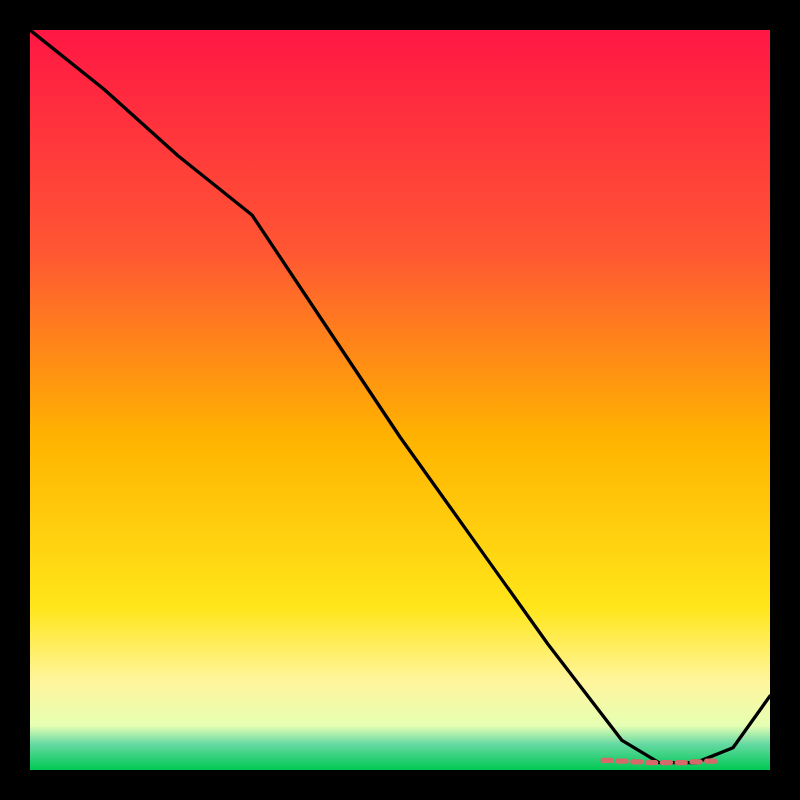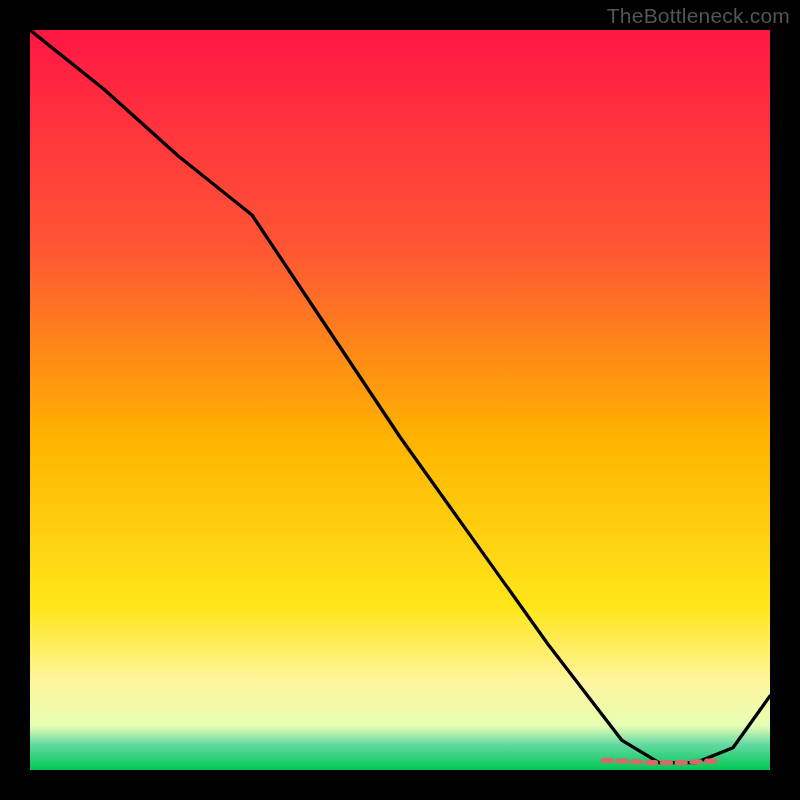--- a/index.html
+++ b/index.html
@@ -45,21 +45,20 @@
     inset: 0;
     width: 100%;
     height: 100%;
   }
 </style>
 </head>
 <body>
 
 <div class="frame">
 
-  <div class="watermark">TheBottleneck.com</div>
 
   <div class="plot-area">
 
     <svg class="heatmap-bg" viewBox="0 0 100 100" preserveAspectRatio="none">
       <defs>
         <linearGradient id="bg-grad" x1="0" y1="0" x2="0" y2="1">
             <stop offset="0%" stop-color="#ff1744"></stop>
             <stop offset="30%" stop-color="#ff5733"></stop>
             <stop offset="55.00000000000001%" stop-color="#ffb300"></stop>
             <stop offset="78%" stop-color="#ffe61a"></stop>

